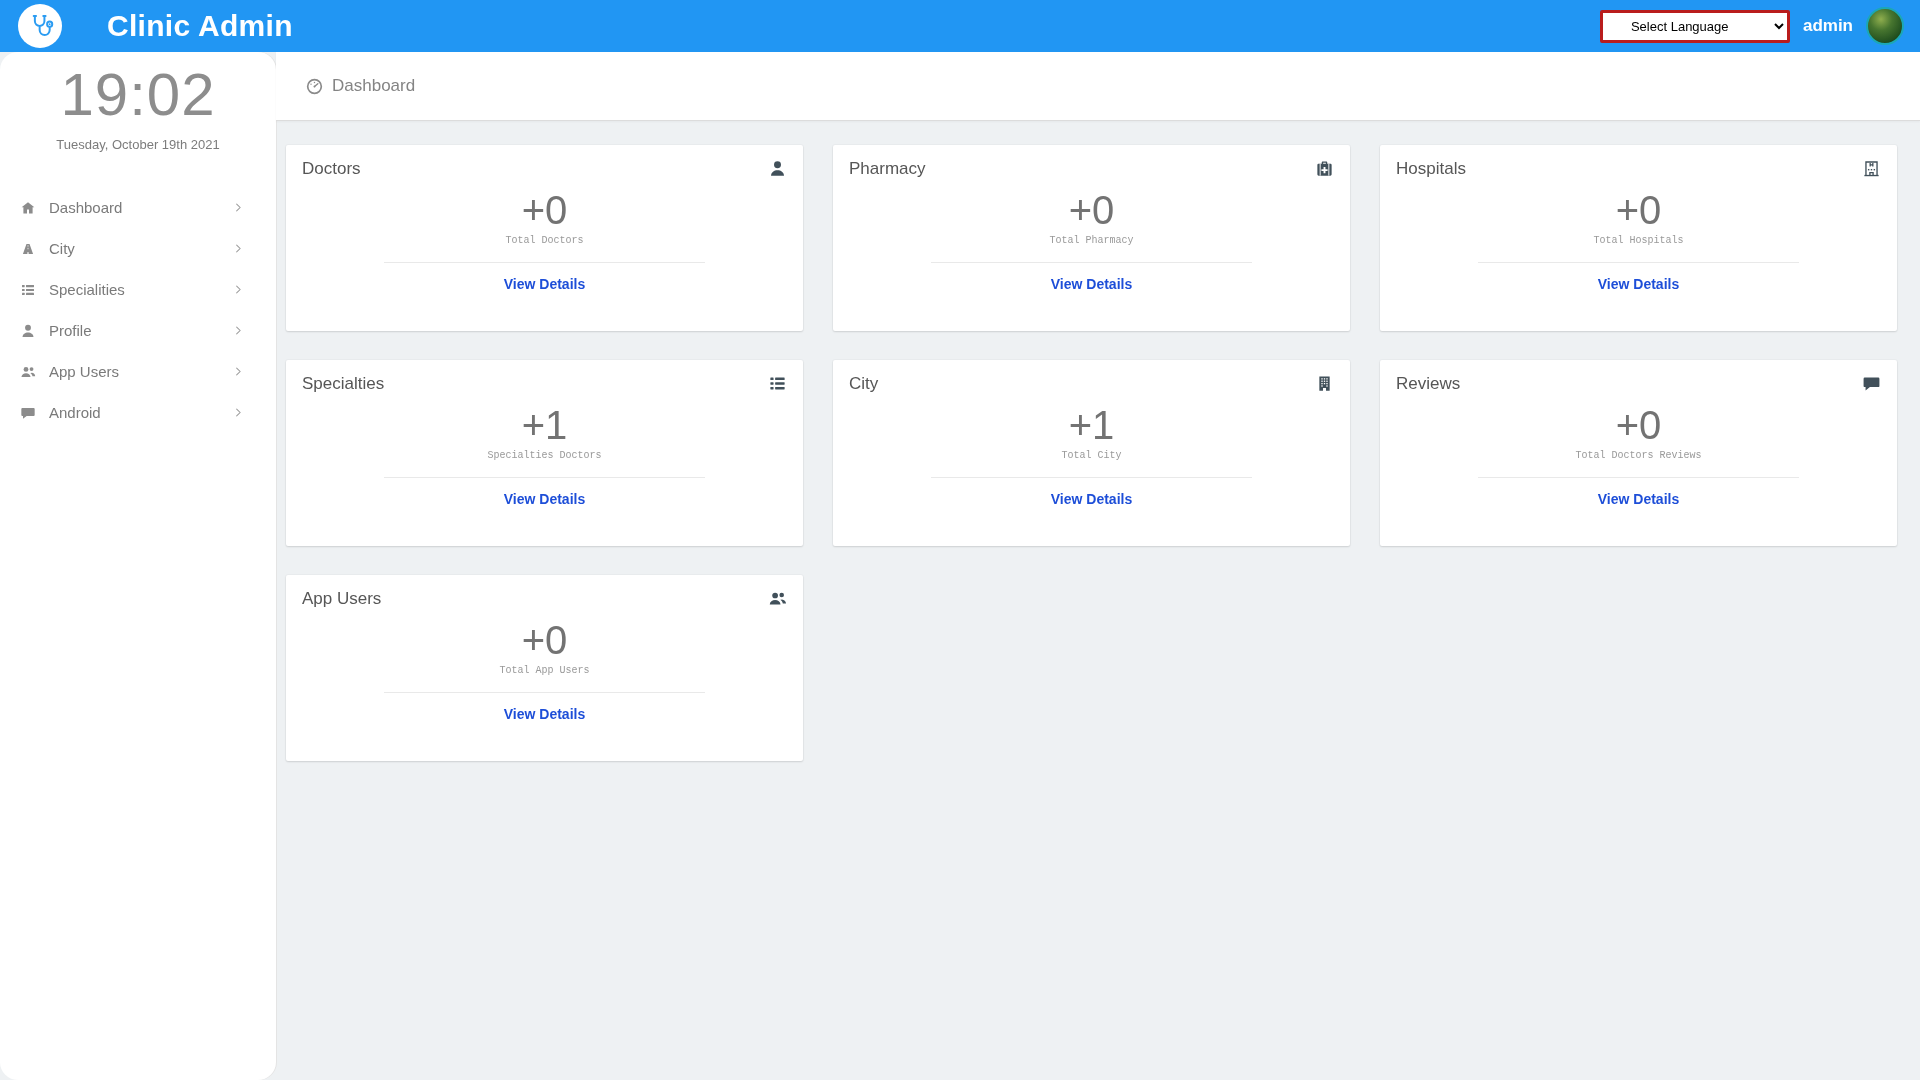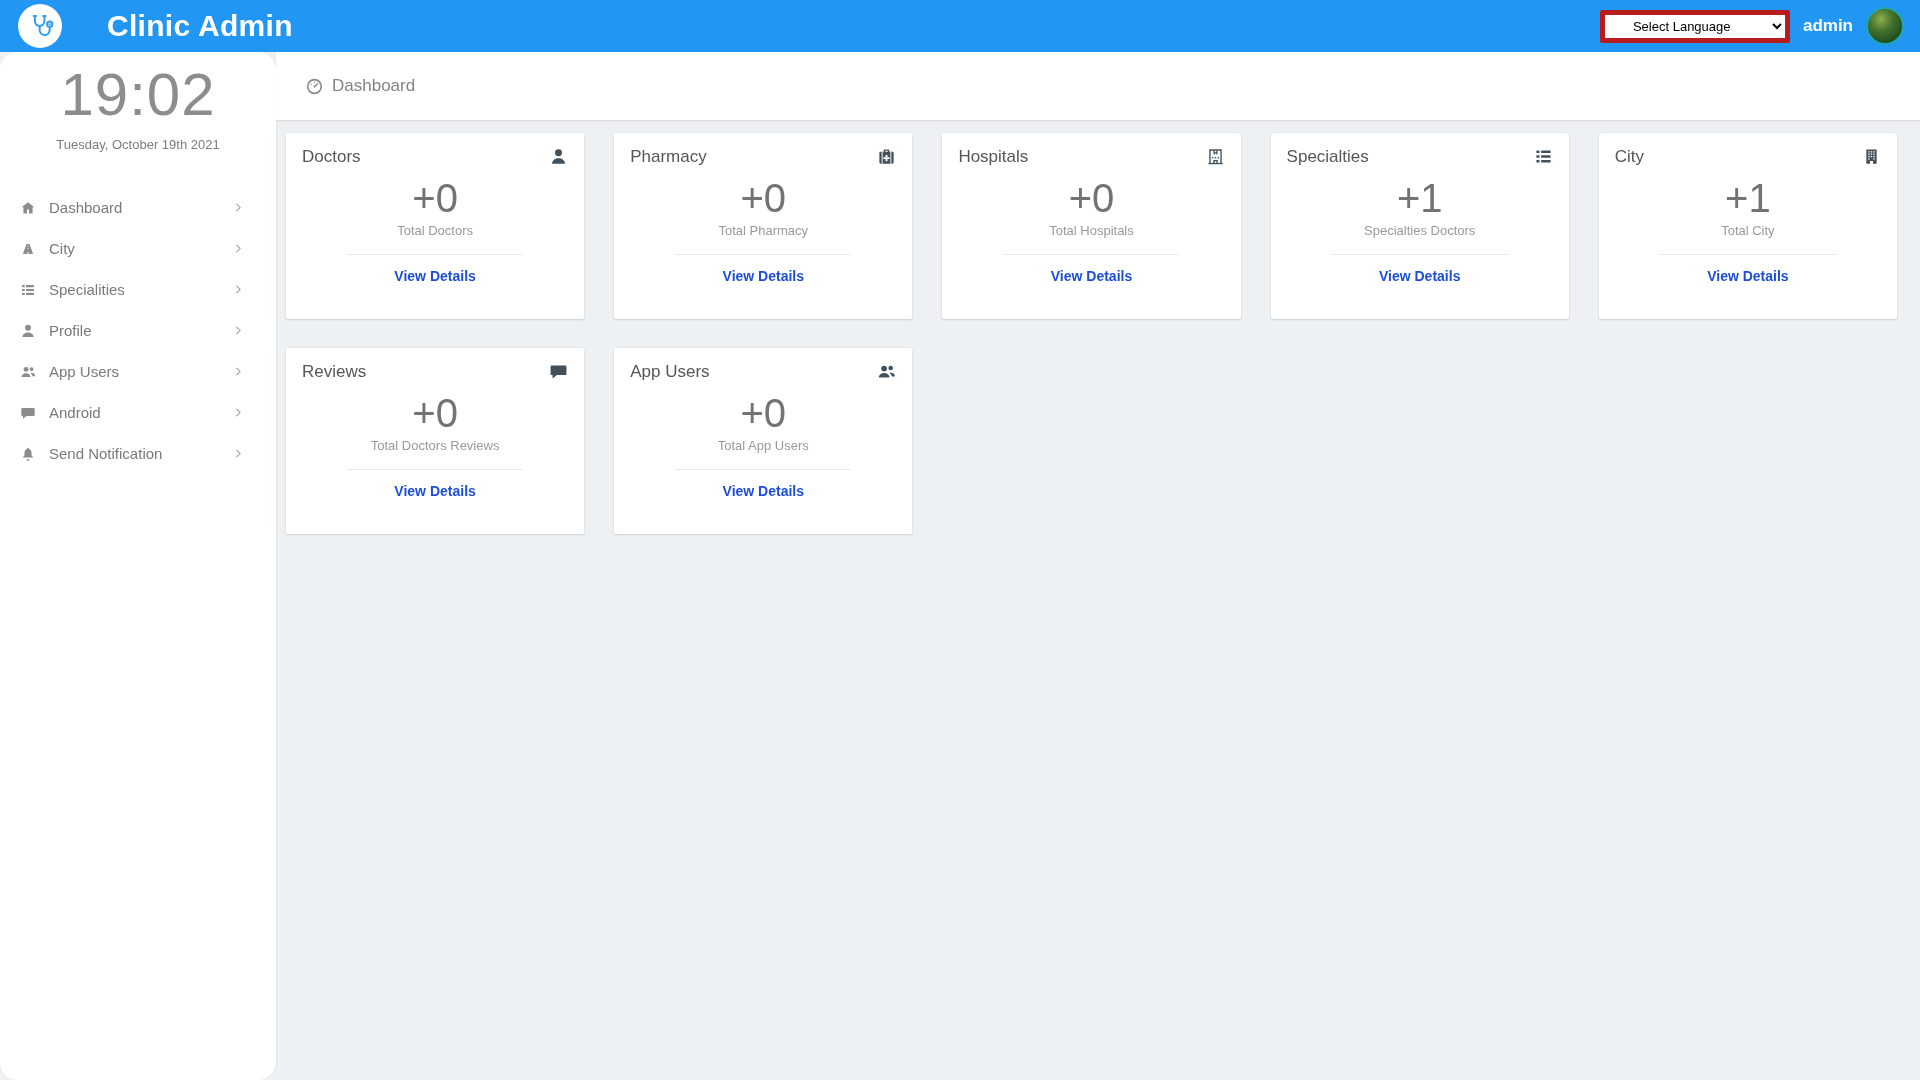--- a/index.html
+++ b/index.html
@@ -5,21 +5,21 @@
   * { margin:0; padding:0; box-sizing:border-box; }
   html,body { width:1920px; height:1080px; overflow:hidden; }
   body { font-family:"Liberation Sans", sans-serif; background:#eef1f3; }
 
   
   .header { height:52px; background:#2196f3; display:flex; align-items:center; padding:0 16px 0 18px; }
   .logo-circle { width:44px; height:44px; background:#fff; border-radius:50%; display:flex; align-items:center; justify-content:center; flex-shrink:0; }
   .logo-circle svg { width:28px; height:28px; }
   .app-title { color:#fff; font-size:30px; font-weight:bold; margin-left:45px; letter-spacing:.3px; }
   .header-right { margin-left:auto; display:flex; align-items:center; gap:13px; }
-  .lang-select { width:190px; height:33px; font-size:13px; font-family:inherit; color:#000; background:#fff; border:5px solid #b91c1c; border-radius:2px; padding:0 8px; text-indent:16px; }
+  .lang-select { width:190px; height:33px; font-size:13px; font-family:inherit; color:#000; background:#fff; border:3px solid #b91c1c; border-radius:2px; padding:0 8px; text-indent:16px; }
   .username { color:#fff; font-weight:bold; font-size:17px; }
   .avatar { width:38px; height:38px; border-radius:50%; border:2px solid #1ba8b5; background:radial-gradient(circle at 38% 30%, #8fae4e 0%, #47752f 35%, #1f4d1e 75%, #123313 100%); flex-shrink:0; cursor:pointer; }
 
   
   .layout { display:flex; height:1028px; }
 
   
   .sidebar { width:276px; background:#fff; box-shadow:1px 0 0 #e4e4e4; flex-shrink:0;border-radius:18px; }
   .clock { font-size:60px; color:#8d8d8d; text-align:center; margin-top:10px; line-height:1.1; letter-spacing:1px; }
   .date { font-size:13px; color:#7c7c7c; text-align:center; margin-top:9px; }
@@ -31,31 +31,31 @@
   .nav-chevron { margin-left:auto; display:flex; color:#9b9b9b; }
   .nav-chevron svg { width:11px; height:11px; }
 
   
   .main { flex:1; display:flex; flex-direction:column; min-width:0; }
   .breadcrumb-bar { height:69px; background:#fff; display:flex; align-items:center; padding-left:29px; border-bottom:1px solid #dcdcdc; box-shadow:0 1px 2px rgba(0,0,0,.04); }
   .breadcrumb-icon { display:flex; color:#8a8a8a; margin-right:8px; }
   .breadcrumb-icon svg { width:19px; height:19px; }
   .breadcrumb-label { font-size:17px; color:#848484; }
 
-  .content { flex:1; padding:12px 23px 0 10px; display:grid; grid-template-columns:repeat(5,1fr); grid-auto-rows:186px; gap:29px 30px; align-content:start; overflow:hidden; }
+  .content { flex:1; padding:24px 23px 0 10px; display:grid; grid-template-columns:repeat(3,1fr); grid-auto-rows:186px; gap:29px 30px; align-content:start; overflow:hidden; }
 
   
   .card { background:#fff; border-radius:2px; box-shadow:0 1px 2px rgba(0,0,0,.12), 0 0 0 1px rgba(0,0,0,.02); padding:14px 16px 0; display:flex; flex-direction:column; }
   .card-head { display:flex; justify-content:space-between; align-items:flex-start; }
   .card-title { font-size:17px; color:#565656; }
   .card-icon { display:flex; color:#41505a; }
   .card-icon svg { width:19px; height:19px; }
   .card-center { text-align:center; margin-top:9px; }
   .card-value { font-size:40px; color:#737373; line-height:1.1; }
-  .card-label { font-size:13px; color:#999; margin-top:3px; }
+  .card-label { font-size:10px; color:#999; margin-top:3px;font-family:Liberation Mono, monospace; }
   .card-divider { width:66%; margin:16px auto 0; border-top:1px solid #e9e9e9; }
   .card-link { display:block; text-align:center; margin-top:13px; color:#1d4ed8; font-weight:bold; font-size:14px; text-decoration:none; cursor:pointer; }
 </style>
 </head>
 <body>
 
 <div class="header">
   <div class="logo-circle">
     <svg viewBox="0 0 24 24">
       <g fill="none" stroke="#2b9cf2" stroke-width="1.7" stroke-linecap="round">
@@ -173,33 +173,20 @@
             </svg>
           </span>
     <span class="nav-label">Android</span>
     <span class="nav-chevron">
             <svg viewBox="0 0 24 24" fill="currentColor">
               <path d="M8 4.5 15.5 12 8 19.5" fill="none" stroke="currentColor" stroke-width="2.2" stroke-linecap="round"></path>
             </svg>
           </span>
   </li>
 
-  <li class="nav-item">
-    <span class="nav-icon">
-            <svg viewBox="0 0 24 24" fill="currentColor">
-              <path d="M12 22.2c1.3 0 2.3-1 2.3-2.3H9.7c0 1.3 1 2.3 2.3 2.3zm7.2-5.9v.9H4.8v-.9l1.9-2.1V10c0-2.7 1.6-4.9 4-5.4v-.7c0-.7.6-1.3 1.3-1.3s1.3.6 1.3 1.3v.7c2.4.5 4 2.8 4 5.4v4.2z"></path>
-            </svg>
-          </span>
-    <span class="nav-label">Send Notification</span>
-    <span class="nav-chevron">
-            <svg viewBox="0 0 24 24" fill="currentColor">
-              <path d="M8 4.5 15.5 12 8 19.5" fill="none" stroke="currentColor" stroke-width="2.2" stroke-linecap="round"></path>
-            </svg>
-          </span>
-  </li>
 
 
 </ul>
   </div>
 
   <div class="main">
     <div class="breadcrumb-bar">
       <span class="breadcrumb-icon">
         <svg viewBox="0 0 24 24" fill="currentColor">
           <circle cx="12" cy="12" r="8.6" fill="none" stroke="currentColor" stroke-width="2.1"></circle>

